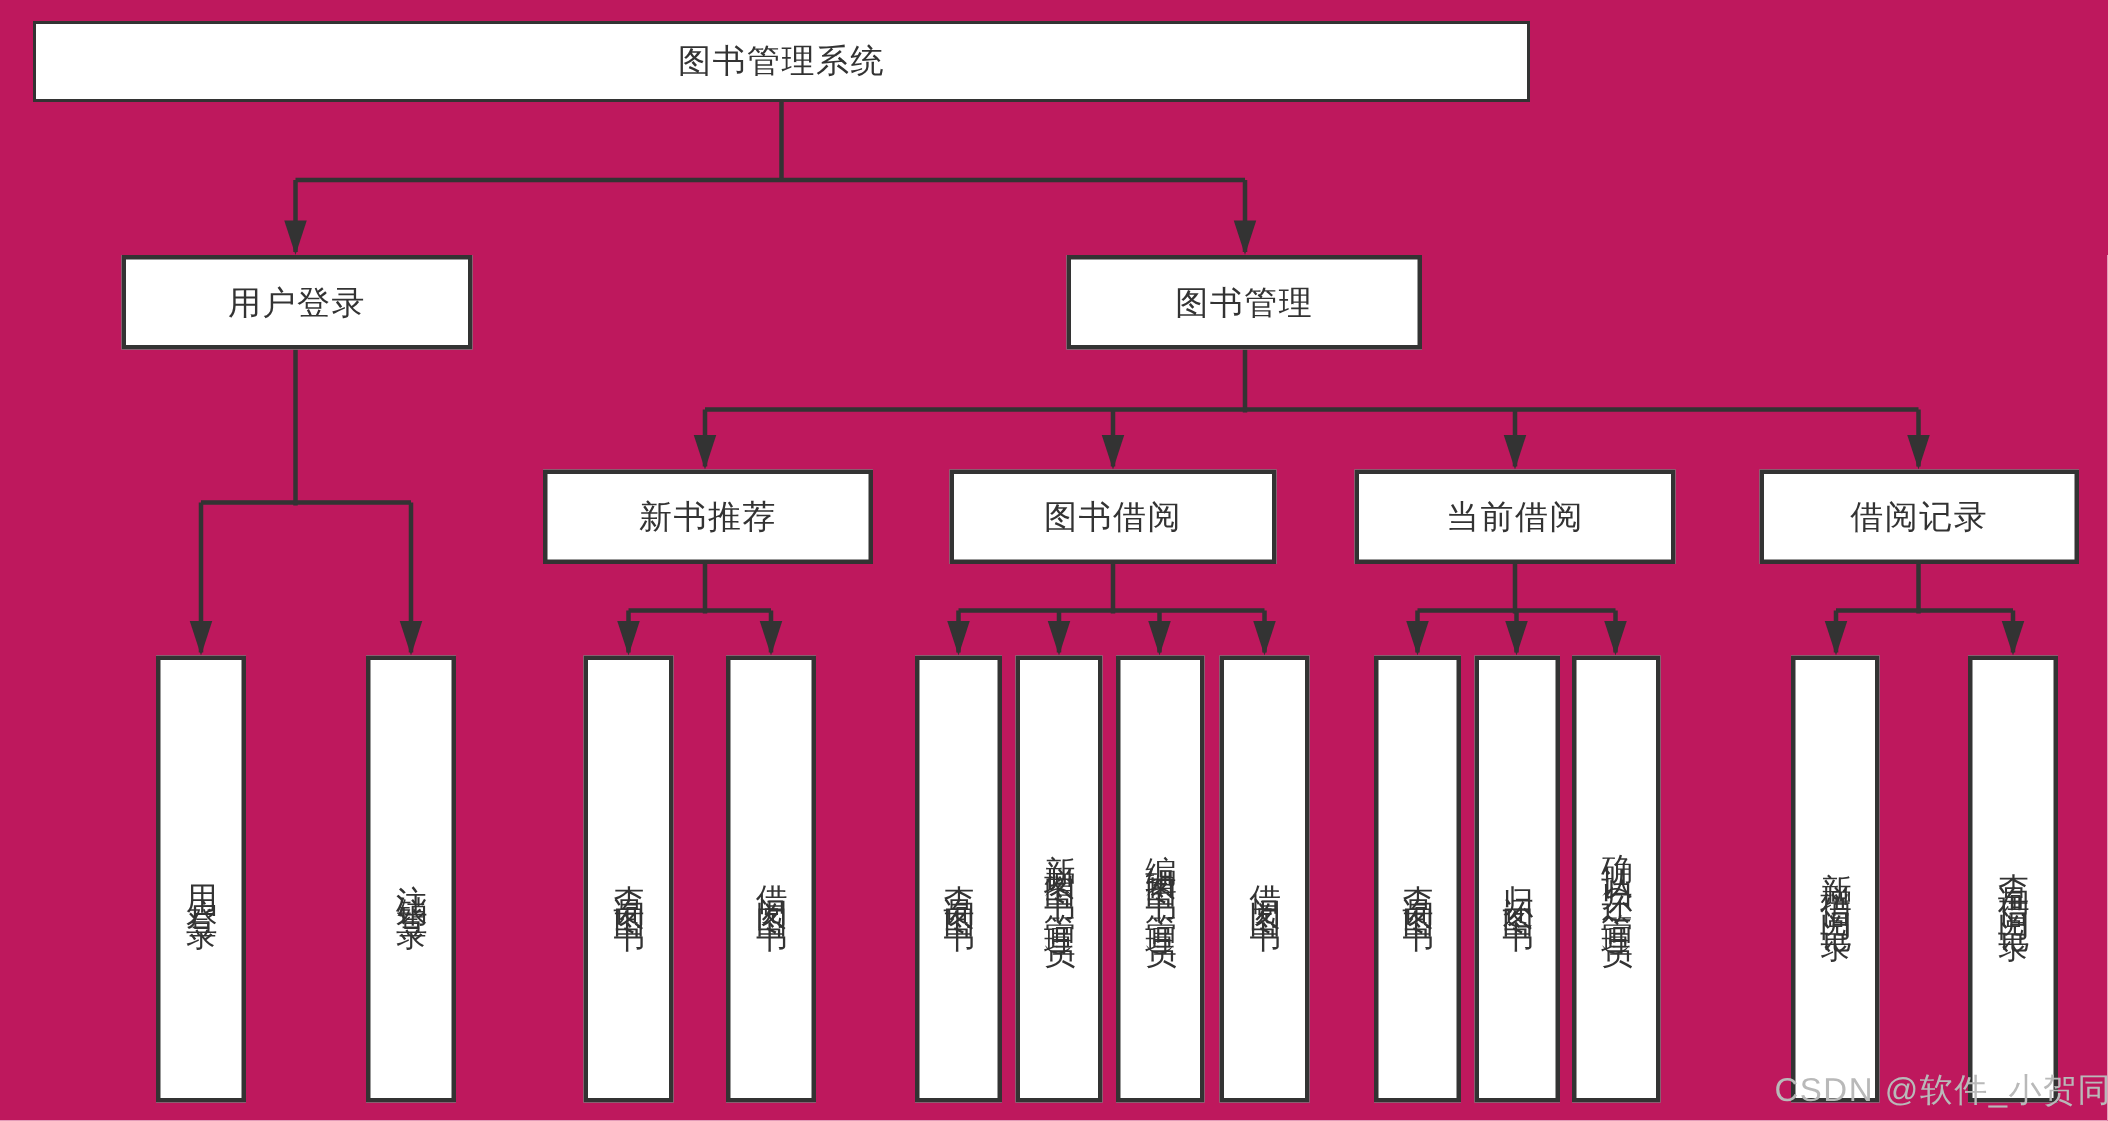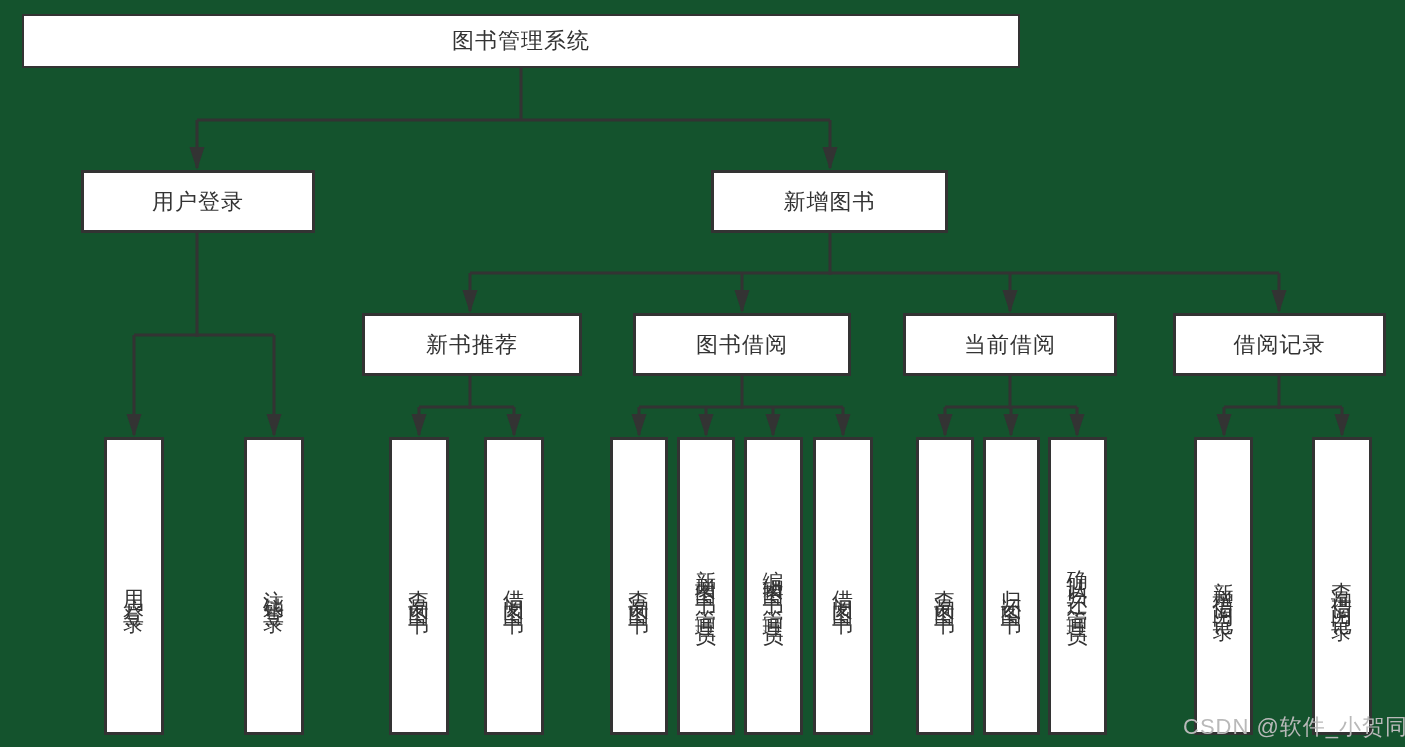--- a/index.html
+++ b/index.html
@@ -5,21 +5,21 @@
   html, body {
     margin: 0;
     padding: 0;
     background: #ffffff;
     font-family: "Liberation Sans", sans-serif;
   }
   .stage {
     position: relative;
     width: 1405px;
     height: 747px;
-    background: #14532d;
+    background: #be185d;
     overflow: hidden;
     text-align: center;
   }
   .connectors {
     position: absolute;
     left: 0;
     top: 0;
     z-index: 1;
   }
   .node {
@@ -98,21 +98,21 @@
       <polygon points="1003.5,414 1018.5,414 1011,437"></polygon>
       <polygon points="1069.5,414 1084.5,414 1077,437"></polygon>
       <polygon points="1216.5,414 1231.5,414 1224,437"></polygon>
       <polygon points="1334.5,414 1349.5,414 1342,437"></polygon>
     </g>
   </svg>
 
   <div class="node root" style="left:22px; top:14px; width:998px; height:54px;">图书管理系统</div>
 
   <div class="node" style="left:81px; top:170px; width:234px; height:63px;">用户登录</div>
-  <div class="node" style="left:711px; top:170px; width:237px; height:63px;">新增图书</div>
+  <div class="node" style="left:711px; top:170px; width:237px; height:63px;">图书管理</div>
 
   <div class="node" style="left:362px; top:313px; width:220px; height:63px;">新书推荐</div>
   <div class="node" style="left:903px; top:313px; width:214px; height:63px;">当前借阅</div>
   <div class="node" style="left:633px; top:313px; width:218px; height:63px;">图书借阅</div>
   <div class="node" style="left:1173px; top:313px; width:213px; height:63px;">借阅记录</div>
 
   <div class="node vbox" style="left:104px; top:437px; width:60px; height:298px;">用户登录</div>
   <div class="node vbox" style="left:244px; top:437px; width:60px; height:298px;">注销登录</div>
 
   <div class="node vbox" style="left:389px; top:437px; width:60px; height:298px;">查询图书</div>

